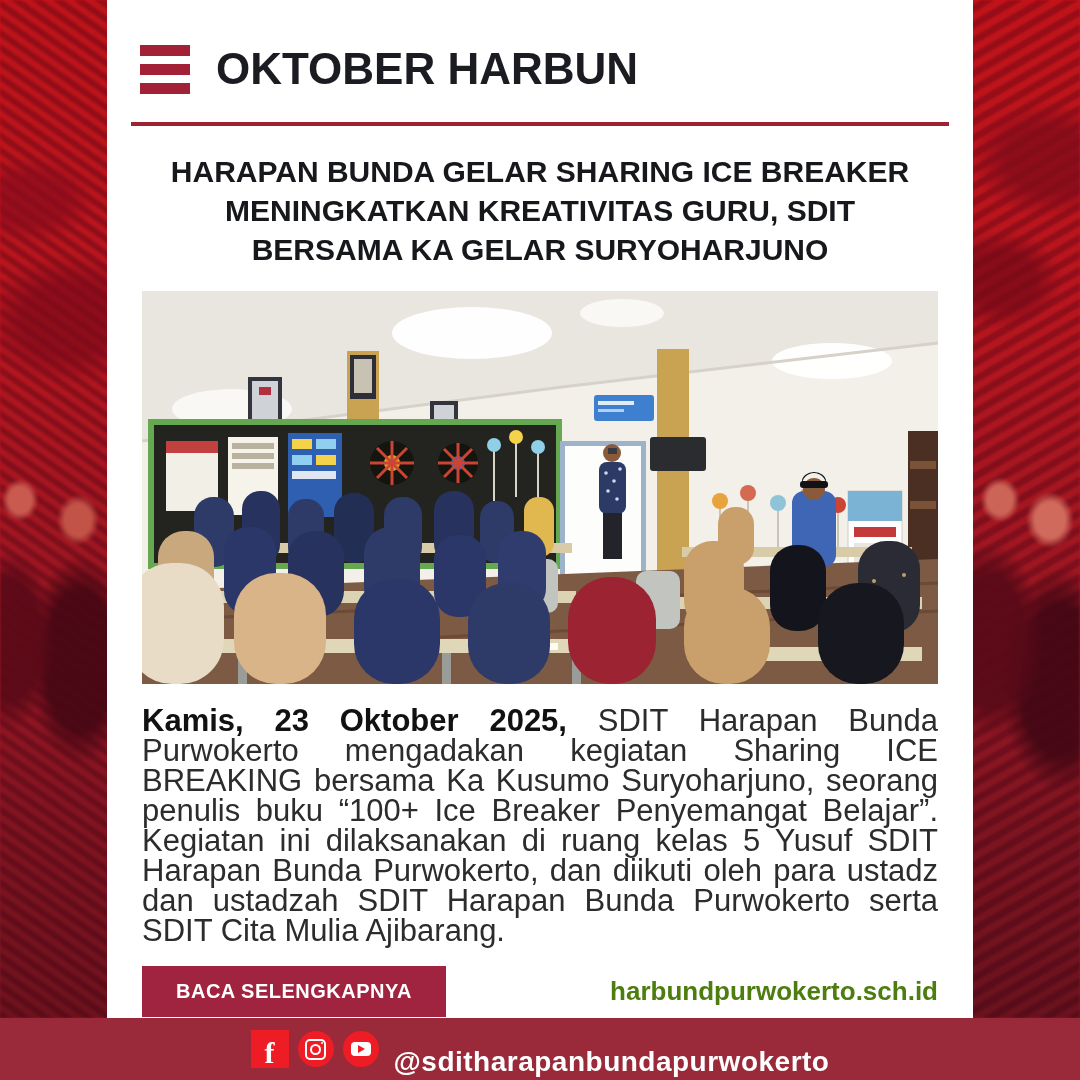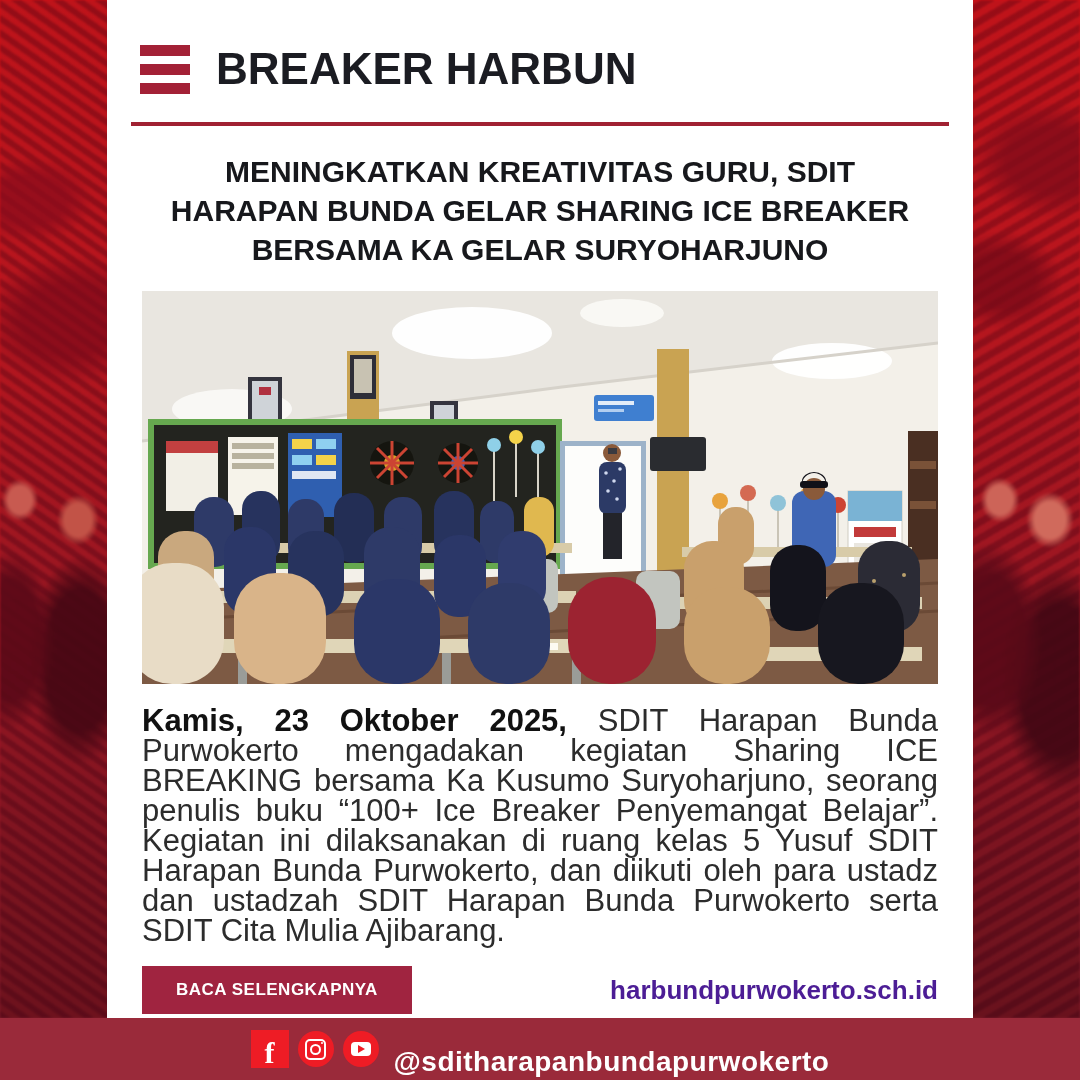--- a/index.html
+++ b/index.html
@@ -38,23 +38,23 @@
   .hamburger{width:50px;display:flex;flex-direction:column;gap:8px;cursor:pointer;}
   .hamburger span{display:block;height:11px;background:#A32136;}
   .brand{font-size:44px;font-weight:bold;color:#1b1c22;letter-spacing:0px;margin-left:26px;white-space:nowrap;}
   .issue-date{margin-left:auto;font-size:27px;font-weight:bold;color:#1b1c22;white-space:nowrap;}
   .divider{height:4px;background:#A02132;margin:28px 24px 0 24px;}
   .headline{margin:26px 36px 0 36px;text-align:center;font-weight:bold;font-size:30px;line-height:39px;color:#17181c;letter-spacing:0px;}
   .photo-wrap{margin:22px 35px 0 35px;width:796px;height:393px;overflow:hidden;background:#f3f0e9;}
   .body-text{margin:22px 35px 0 35px;font-size:31px;line-height:30px;text-align:justify;color:#2c2c2c;}
   .body-text .lead{font-weight:bold;color:#111;}
   .cta-row{margin:20px 35px 0 35px;display:flex;align-items:center;justify-content:space-between;}
-  .read-more{background:#A02440;color:#fff;font-weight:bold;font-size:17px;letter-spacing:.5px;
+  .read-more{background:#A02440;color:#fff;font-weight:bold;font-size:20px;letter-spacing:.5px;
     padding:14px 34px;border:none;cursor:pointer;font-family:"Liberation Sans",sans-serif;}
-  .site-url{font-size:26px;font-weight:bold;color:#4c1d95;}
+  .site-url{font-size:26px;font-weight:bold;color:#4d7c0f;}
   
   .footer{position:absolute;left:0;bottom:0;width:1080px;height:62px;background:#9A2A3A;
     display:flex;align-items:center;justify-content:center;gap:9px;}
   .sicon{display:flex;align-items:center;justify-content:center;cursor:pointer;}
   .icon-fb{width:38px;height:38px;background:#EE1C25;color:#fff;font-weight:bold;font-size:30px;
     font-family:"Liberation Serif",serif;display:flex;align-items:flex-end;justify-content:center;line-height:30px;}
   .icon-ig{width:36px;height:36px;border-radius:50%;background:#EE1C25;}
   .ig-frame{width:17px;height:17px;border:2.5px solid #fff;border-radius:5px;position:relative;}
   .ig-lens{position:absolute;left:3px;top:3px;width:7px;height:7px;border:2px solid #fff;border-radius:50%;}
   .ig-dot{position:absolute;right:1px;top:1px;width:2.5px;height:2.5px;background:#fff;border-radius:50%;}
@@ -72,28 +72,28 @@
   <div class="bg-strip bg-right"></div>
 
   <div class="card">
 
     <div class="card-header">
       <div class="hamburger">
         <span></span>
           <span></span>
           <span></span>
       </div>
-      <div class="brand">BREAKER HARBUN</div>
+      <div class="brand">OKTOBER HARBUN</div>
     </div>
 
     <div class="divider"></div>
 
     <div class="headline">
+      <div>HARAPAN BUNDA GELAR SHARING ICE BREAKER</div>
       <div>MENINGKATKAN KREATIVITAS GURU, SDIT</div>
-      <div>HARAPAN BUNDA GELAR SHARING ICE BREAKER</div>
       <div>BERSAMA KA GELAR SURYOHARJUNO</div>
     </div>
 
     <div class="photo-wrap">
       <svg viewBox="0 0 796 393" width="796" height="393" xmlns="http://www.w3.org/2000/svg">
 
         <rect x="0" y="0" width="796" height="393" fill="#f3f0e9"></rect>
 
         <path d="M0,0 H796 V52 L420,96 L0,150 Z" fill="#e9e6e0"></path>
         <ellipse cx="330" cy="42" rx="80" ry="26" fill="#ffffff" opacity="0.95"></ellipse>

